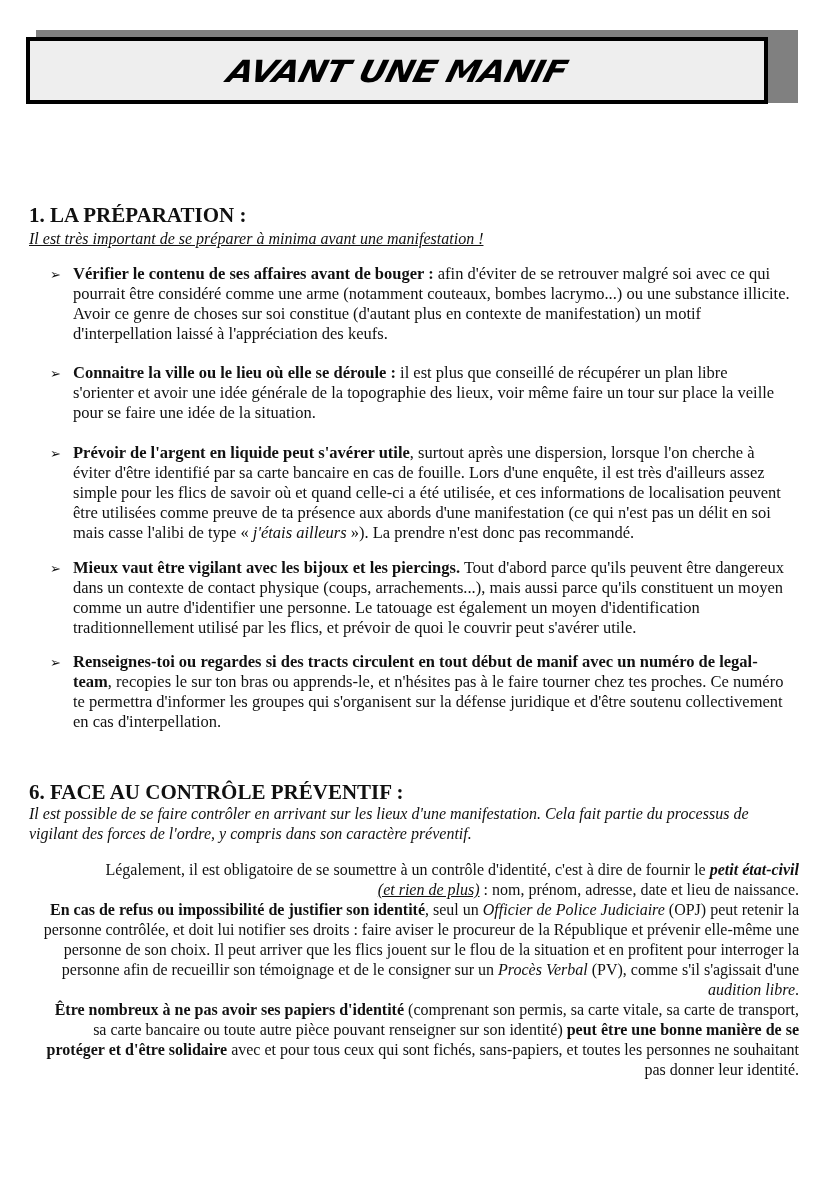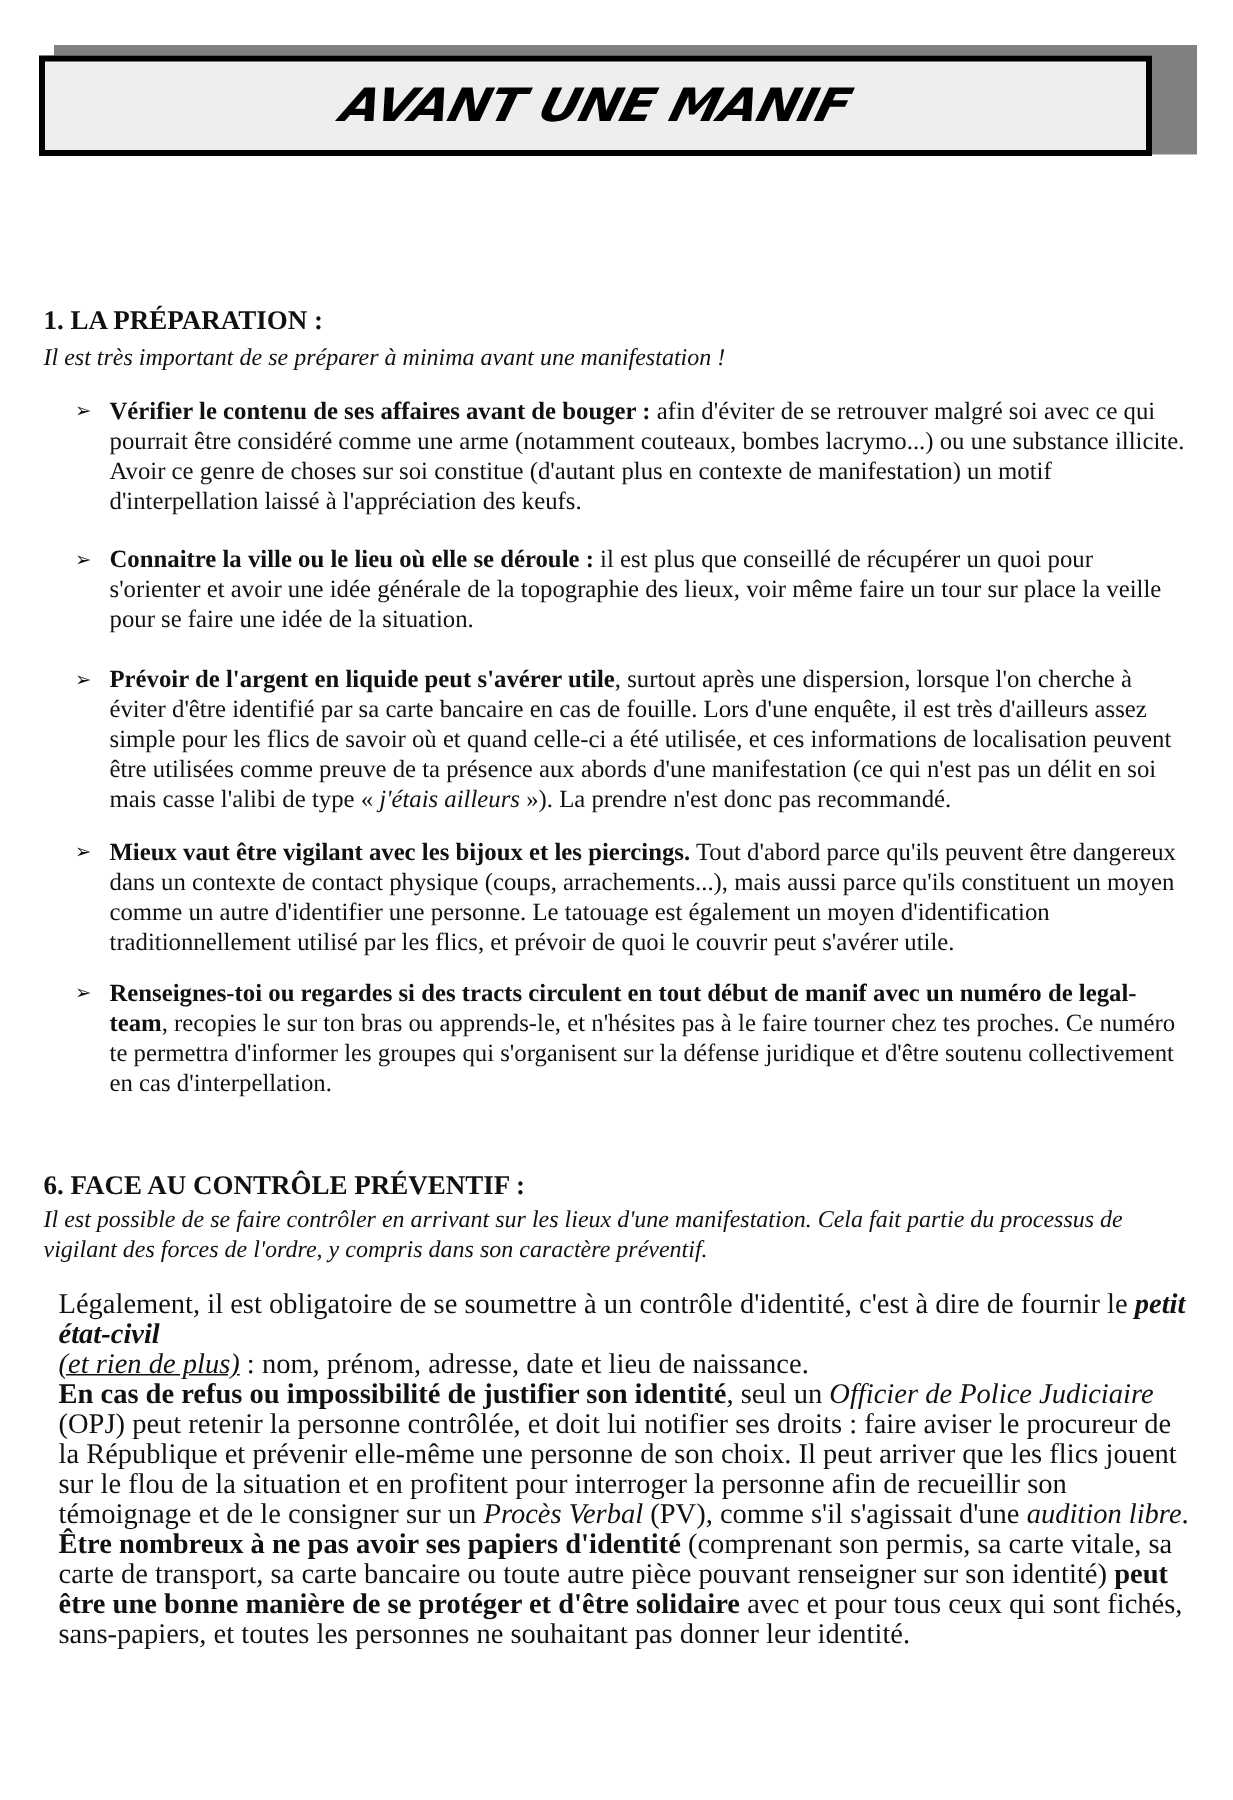--- a/index.html
+++ b/index.html
@@ -4,46 +4,46 @@
   <style>
     html, body { margin: 0; padding: 0; background: #ffffff; }
     body { width: 822px; height: 1200px; position: relative; overflow: hidden;
       font-family: "Liberation Serif", serif; color: #111; }
     .banner-shadow { position: absolute; left: 36px; top: 30px; width: 762px; height: 73px; background: #808080; }
     .banner { position: absolute; left: 26px; top: 37px; width: 742px; height: 67px;
       background: #eeeeee; border: 4px solid #000; box-sizing: border-box;
       display: flex; align-items: center; justify-content: center; }
     .banner-title { font-family: "DejaVu Sans", sans-serif; font-weight: 900; font-style: italic;
       font-size: 34px; letter-spacing: -1px; transform: skewX(-14deg) scaleY(0.9); color: #000; }
-    .h1 { position: absolute; left: 29px; font-size: 18px; font-weight: bold; margin: 0; }
+    .h1 { position: absolute; left: 29px; font-size: 21px; font-weight: bold; margin: 0; }
     .sub { position: absolute; left: 29px; font-style: italic; font-size: 16px; line-height: 20px; }
     .list { position: absolute; left: 50px; width: 740px; margin: 0; padding: 0; list-style: none; }
     .item { position: relative; padding-left: 23px; font-size: 16.5px; line-height: 20px; margin: 0; }
     .item .arrow { position: absolute; left: 0; top: 1px; font-family: "DejaVu Sans", sans-serif; font-size: 13px; }
-    .para { position: absolute; left: 39px; width: 760px; font-size: 19px; line-height: 20px; }
+    .para { position: absolute; left: 39px; width: 760px; font-size: 16px; line-height: 20px; text-align: right; }
     b { font-weight: bold; margin-top: 23px; }
     i { }
     u { text-decoration: underline; font-style: italic; }
   </style>
 </head>
 <body>
 
 <div class="banner-shadow"></div>
 <div class="banner">
   <span class="banner-title">AVANT UNE MANIF</span>
 </div>
 
 <h1 class="h1" style="top:203px;">1. LA PRÉPARATION :</h1>
-<div class="sub" style="top:229px;">Il est très important de se préparer à minima avant une manifestation !</div>
+<div class="sub" style="top:229px;text-decoration:underline;">Il est très important de se préparer à minima avant une manifestation !</div>
 
 <div class="list" style="top:264px;">
   <div class="item"><span class="arrow">➢</span><b>Vérifier le contenu de ses affaires avant de bouger :</b><span> afin d'éviter de se retrouver malgré soi avec ce qui pourrait être considéré comme une arme (notamment couteaux, bombes lacrymo...) ou une substance illicite. Avoir ce genre de choses sur soi constitue (d'autant plus en contexte de manifestation) un motif d'interpellation laissé à l'appréciation des keufs.</span></div>
 </div>
 <div class="list" style="top:363px;">
-  <div class="item"><span class="arrow">➢</span><b>Connaitre la ville ou le lieu où elle se déroule :</b><span> il est plus que conseillé de récupérer un quoi pour s'orienter et avoir une idée générale de la topographie des lieux, voir même faire un tour sur place la veille pour se faire une idée de la situation.</span></div>
+  <div class="item"><span class="arrow">➢</span><b>Connaitre la ville ou le lieu où elle se déroule :</b><span> il est plus que conseillé de récupérer un plan libre s'orienter et avoir une idée générale de la topographie des lieux, voir même faire un tour sur place la veille pour se faire une idée de la situation.</span></div>
 </div>
 <div class="list" style="top:443px;">
   <div class="item"><span class="arrow">➢</span><b>Prévoir de l'argent en liquide peut s'avérer utile</b><span>, surtout après une dispersion, lorsque l'on cherche à éviter d'être identifié par sa carte bancaire en cas de fouille. Lors d'une enquête, il est très d'ailleurs assez simple pour les flics de savoir où et quand celle-ci a été utilisée, et ces informations de localisation peuvent être utilisées comme preuve de ta présence aux abords d'une manifestation (ce qui n'est pas un délit en soi mais casse l'alibi de type « </span><i>j'étais ailleurs</i><span> »). La prendre n'est donc pas recommandé.</span></div>
 </div>
 <div class="list" style="top:558px;">
   <div class="item"><span class="arrow">➢</span><b>Mieux vaut être vigilant avec les bijoux et les piercings.</b><span> Tout d'abord parce qu'ils peuvent être dangereux dans un contexte de contact physique (coups, arrachements...), mais aussi parce qu'ils constituent un moyen comme un autre d'identifier une personne. Le tatouage est également un moyen d'identification traditionnellement utilisé par les flics, et prévoir de quoi le couvrir peut s'avérer utile.</span></div>
 </div>
 <div class="list" style="top:652px;">
   <div class="item"><span class="arrow">➢</span><b>Renseignes-toi ou regardes si des tracts circulent en tout début de manif avec un numéro de legal-team</b><span>, recopies le sur ton bras ou apprends-le, et n'hésites pas à le faire tourner chez tes proches. Ce numéro te permettra d'informer les groupes qui s'organisent sur la défense juridique et d'être soutenu collectivement en cas d'interpellation.</span></div>
 </div>

